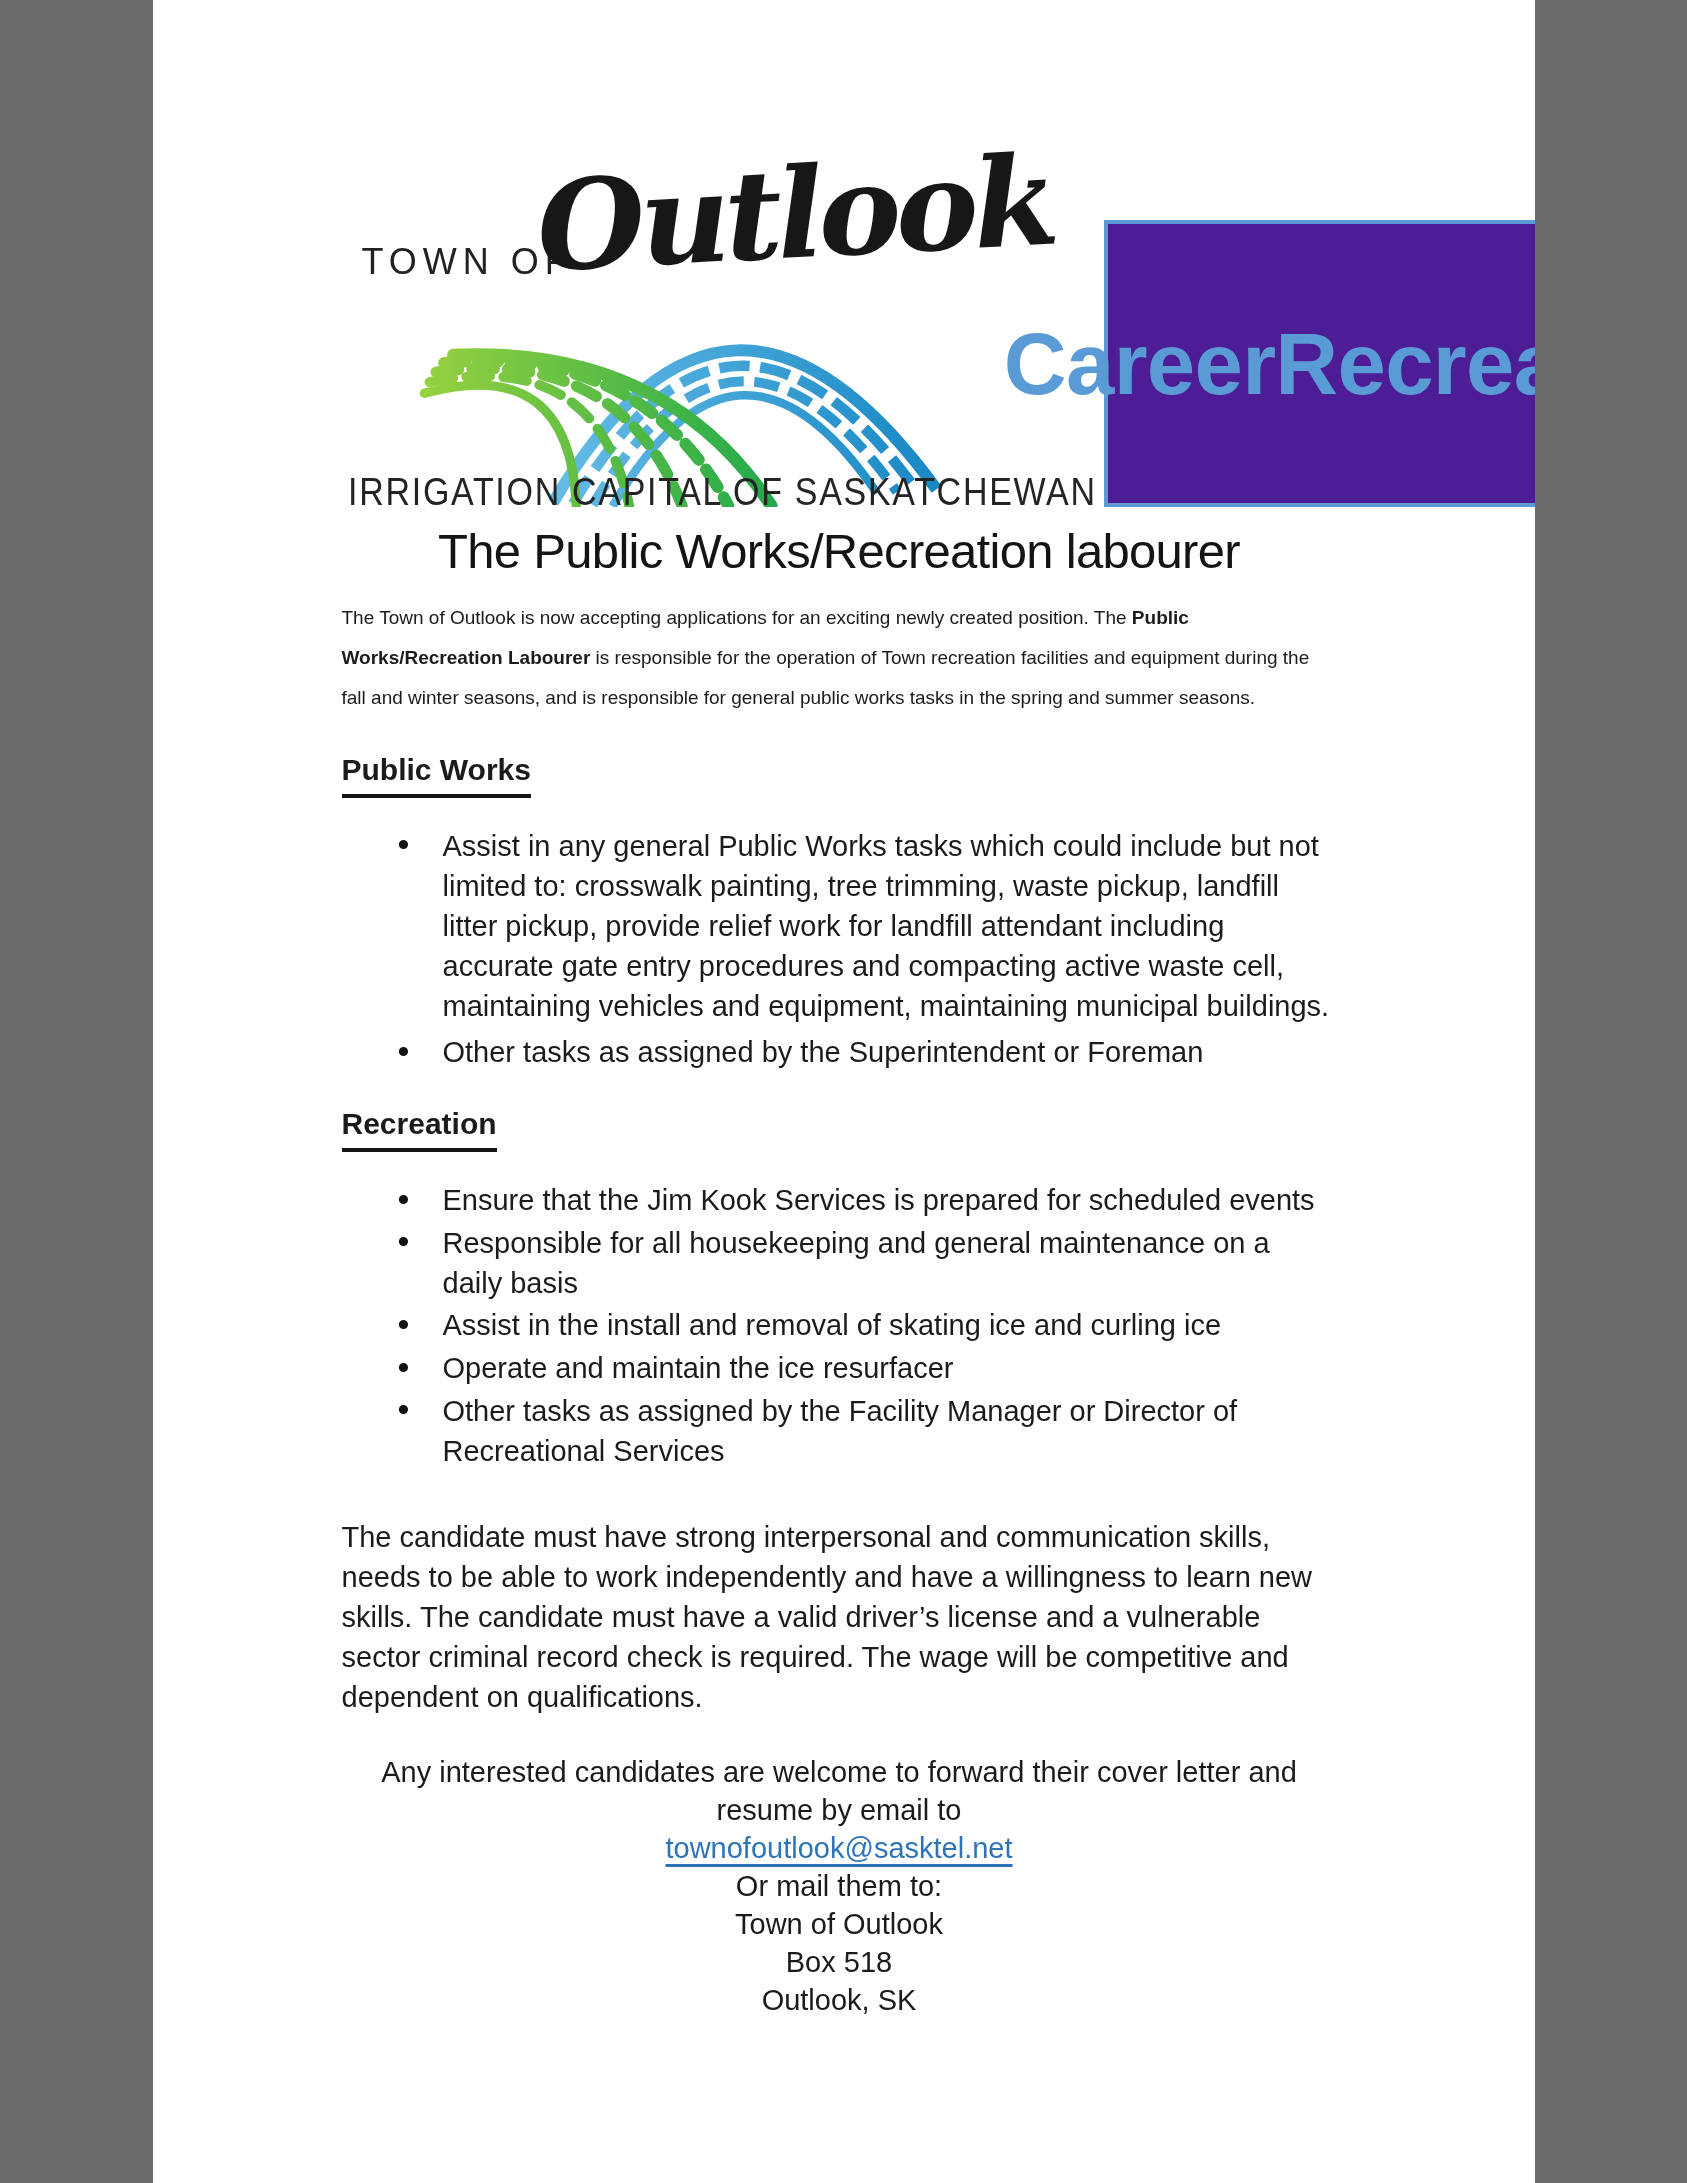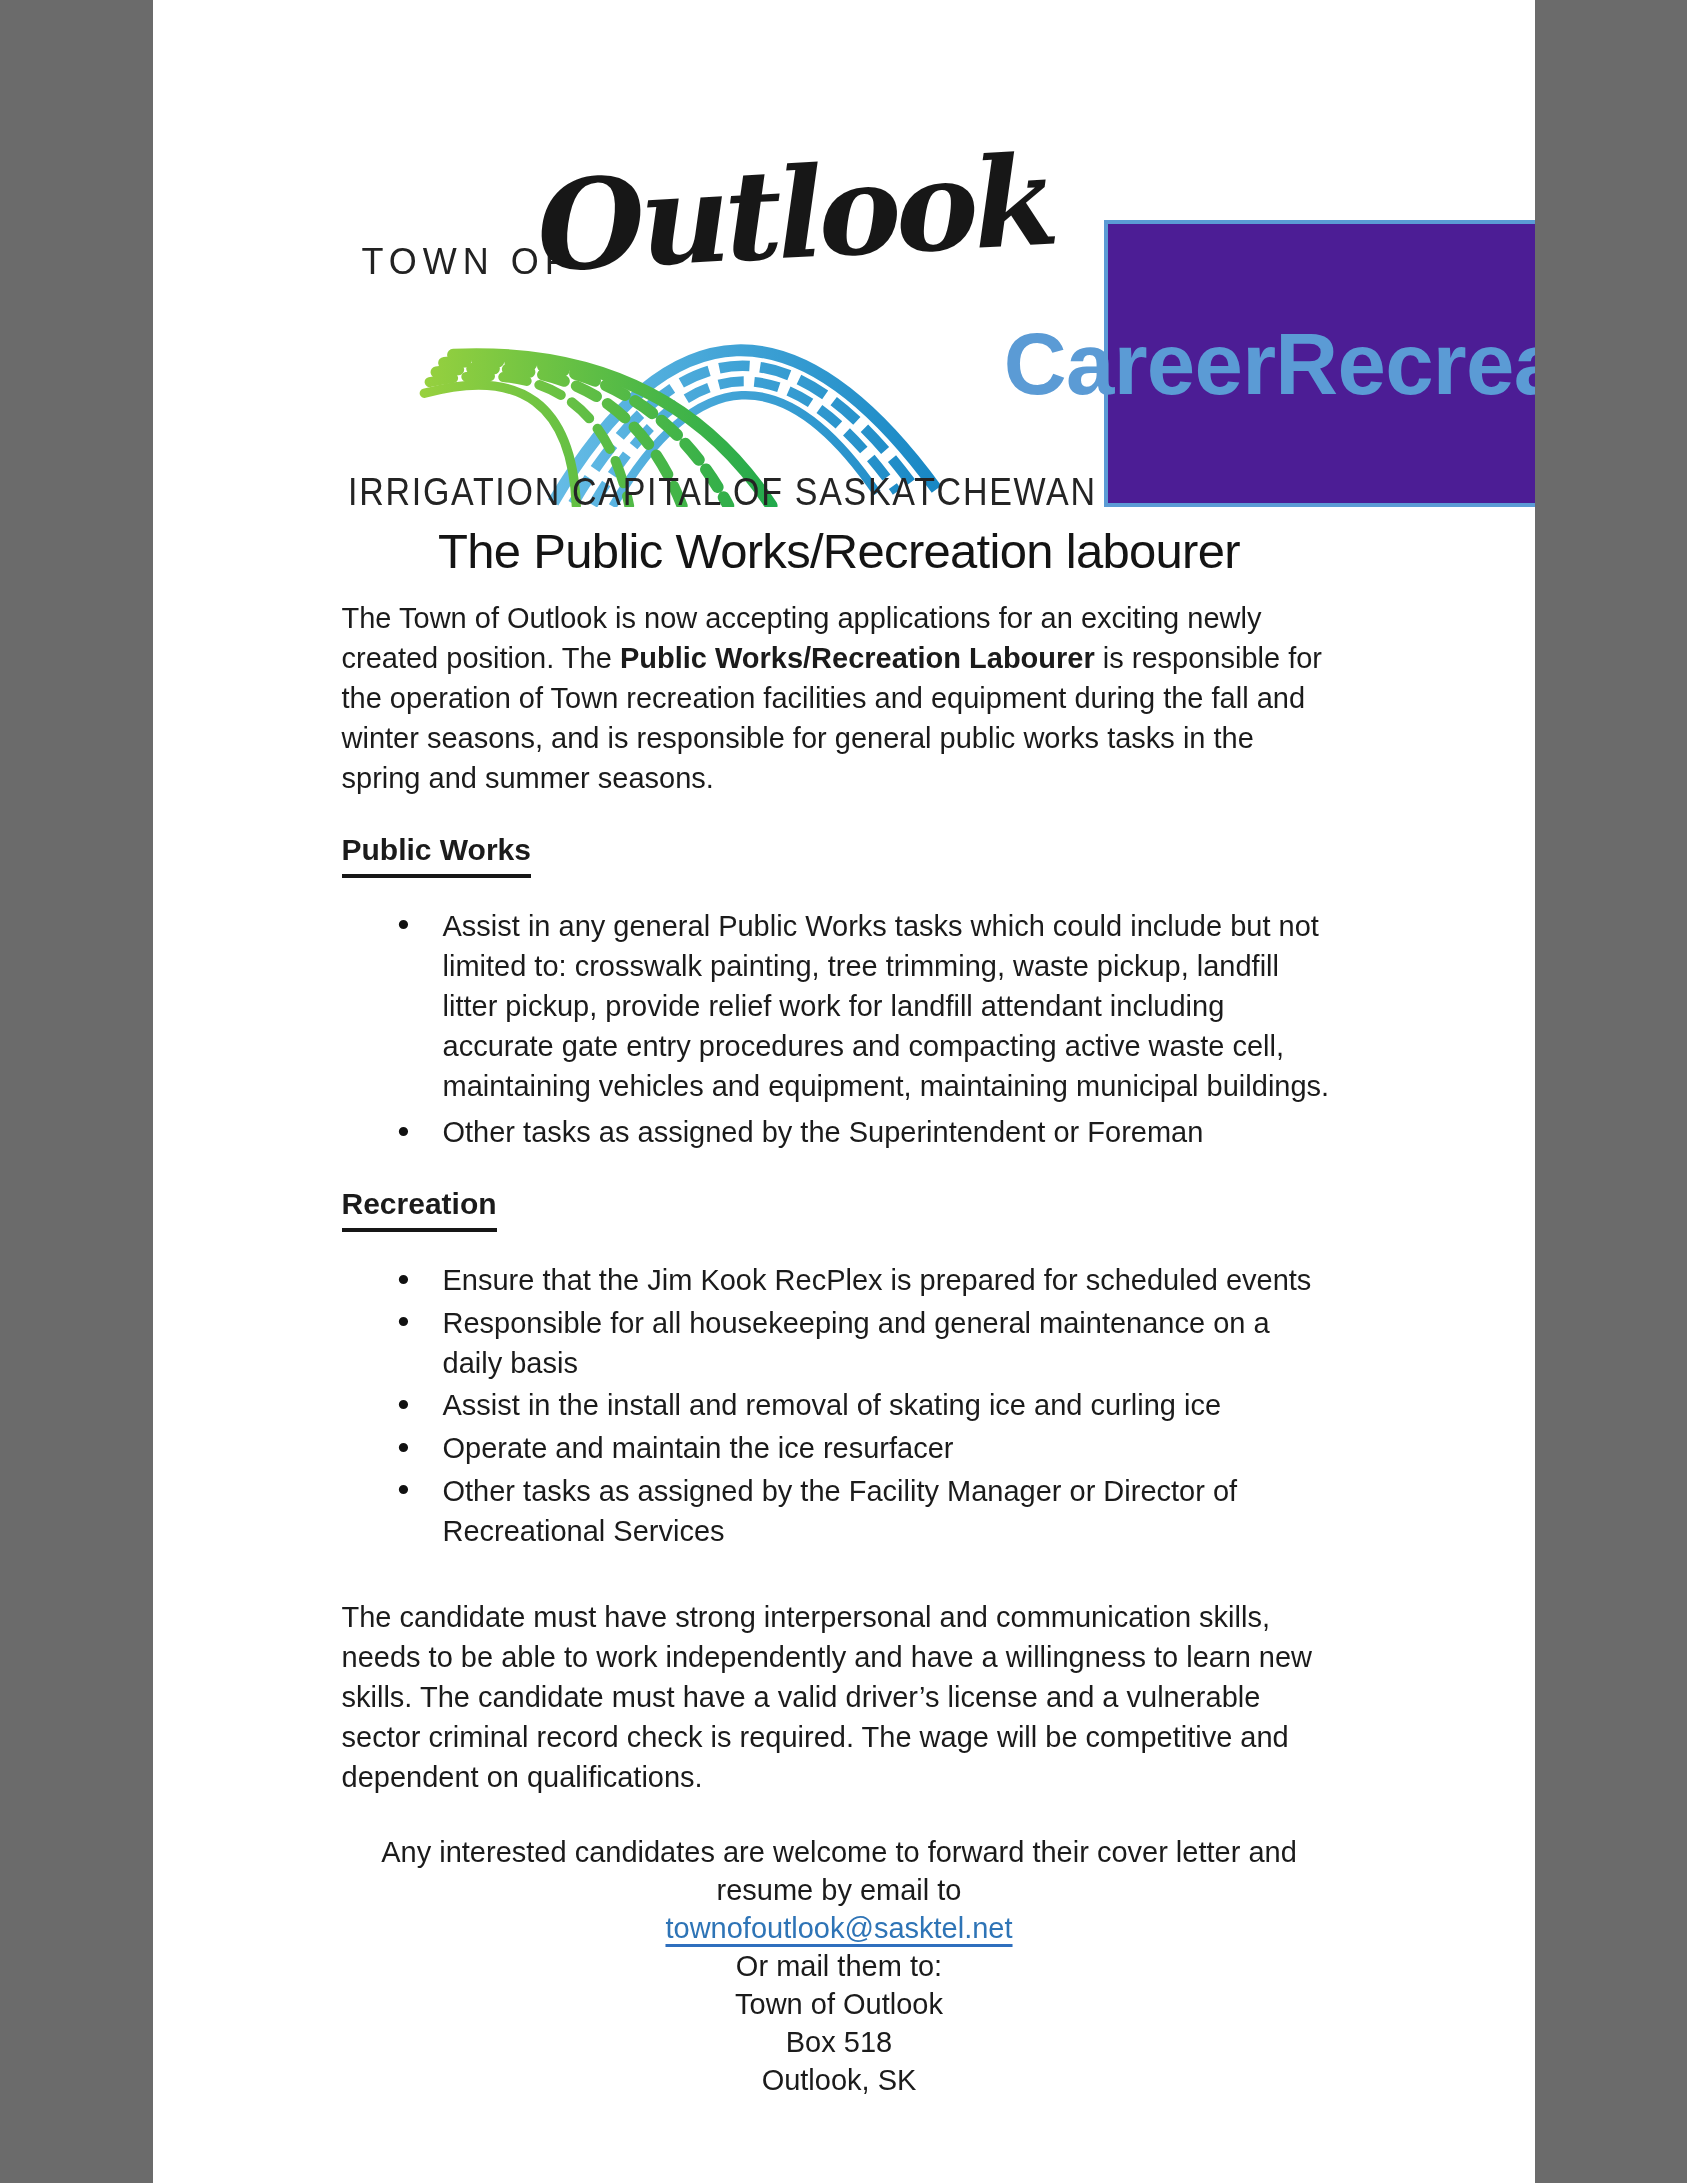--- a/index.html
+++ b/index.html
@@ -53,21 +53,21 @@
   }
 
   
   .doc-title {
     margin:14.6px 0 0;
     text-align:center;
     font-size:49px; font-weight:normal; color:#141414;
     letter-spacing:-0.7px; line-height:53px;
   }
 
-  .intro { margin:20px 0 0; font-size:29px; line-height:40px; }
+  .intro { margin:20px 0 0; font-size:19px; line-height:40px; }
   .intro b { font-weight:bold; }
 
   .duties-heading { margin:26.5px 0 0; text-align:center; font-size:30px; font-weight:bold; line-height:40px; }
   .u { display:inline-block; border-bottom:4px solid #161616; padding-bottom:4px; }
 
   .section-heading { margin:32px 0 0; font-size:30px; font-weight:bold; line-height:40px; }
 
   ul.blist { list-style:none; margin:28px 0 0; padding:0 0 0 52px; }
   ul.blist li {
     position:relative; padding-left:49px;
@@ -145,21 +145,21 @@
   <div class="section-heading"><span class="u">Public Works</span></div>
 
   <ul class="blist">
     <li>Assist in any general Public Works tasks which could include but not limited to:  crosswalk painting, tree trimming, waste pickup, landfill litter pickup, provide relief work for landfill attendant including accurate gate entry procedures and compacting active waste cell, maintaining vehicles and equipment, maintaining municipal buildings.</li>
     <li>Other tasks as assigned by the Superintendent or Foreman</li>
   </ul>
 
   <div class="section-heading"><span class="u">Recreation</span></div>
 
   <ul class="blist tight">
-    <li>Ensure that the Jim Kook RecPlex is prepared for scheduled events</li>
+    <li>Ensure that the Jim Kook Services is prepared for scheduled events</li>
     <li>Responsible for all housekeeping and general maintenance on a daily basis</li>
     <li>Assist in the install and removal of skating ice and curling ice</li>
     <li>Operate and maintain the ice resurfacer</li>
     <li>Other tasks as assigned by the Facility Manager or Director of Recreational Services</li>
   </ul>
 
   <p class="candidate">The candidate must have strong interpersonal and communication skills, needs to be able to work independently and have a willingness to learn new skills. The candidate must have a valid driver’s license and a vulnerable sector criminal record check is required. The wage will be competitive and dependent on qualifications.</p>
 
   <div class="contact">
     <p>Any interested candidates are welcome to forward their cover letter and resume by email to</p>

